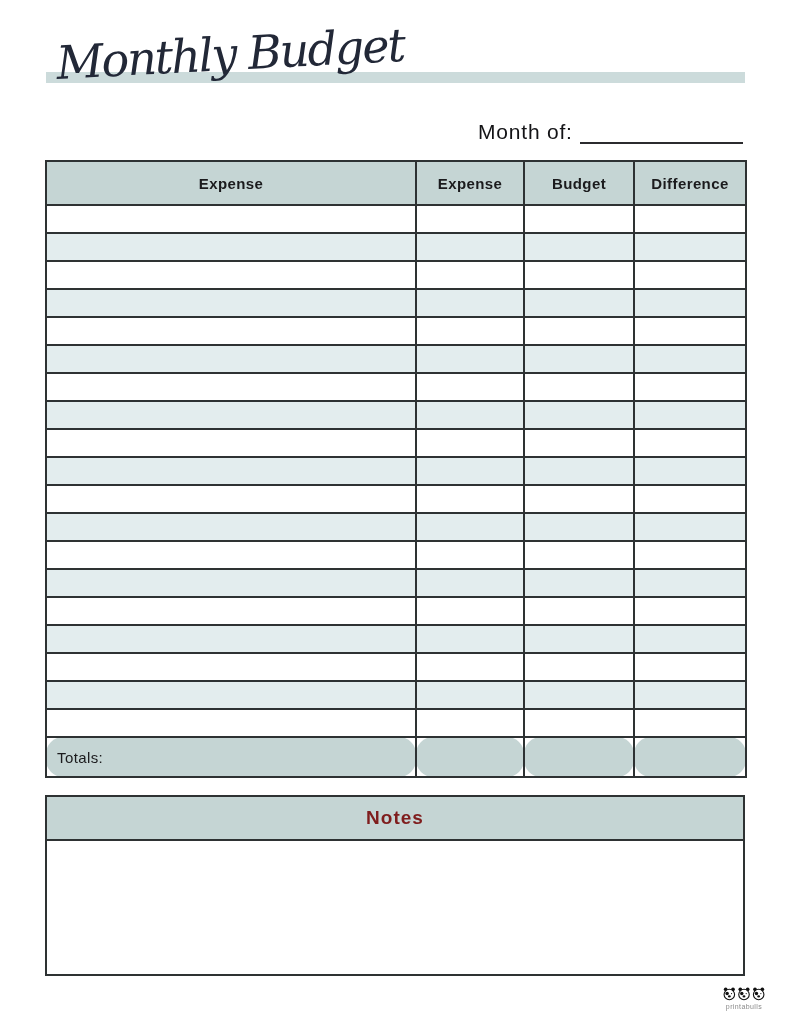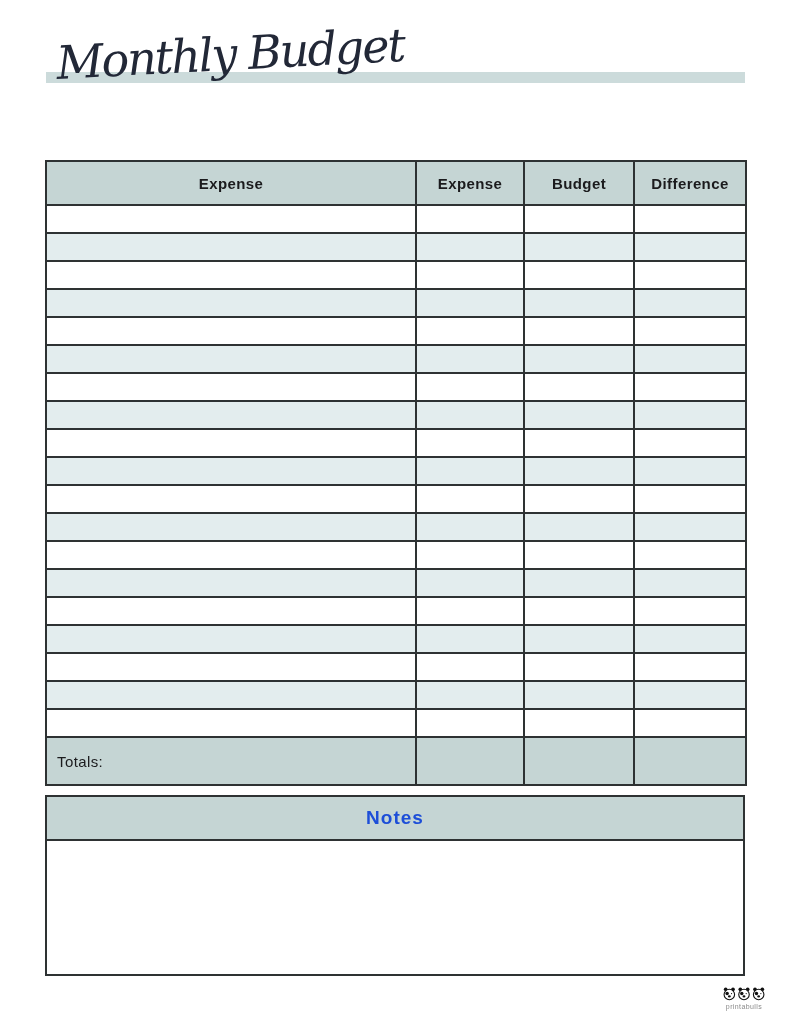--- a/index.html
+++ b/index.html
@@ -51,37 +51,37 @@
   }
   .budget-table thead th{
     height:44px;background:var(--header-bg);
     font-weight:600;letter-spacing:0.4px;color:#1b1b1d;
     text-align:center;
     margin-top:7px;
   }
   .budget-table tbody td{height:28px;background:var(--row-bg);}
   .budget-table tbody tr.alt td{background:var(--alt-row-bg);}
   .budget-table tfoot td{
-    height:48px;background:var(--header-bg);
+    height:40px;background:var(--header-bg);border-radius:17px;
   }
   .totals-label{
     text-align:left;padding-left:10px;
     font-weight:500;letter-spacing:0.4px;color:#1b1b1d;
   }
   
   .notes{
     position:absolute;left:45px;top:795px;width:700px;height:181px;
     border:2px solid var(--border);
     background:#ffffff;
   }
   .notes-header{
     height:44px;background:var(--header-bg);
     border-bottom:2px solid var(--border);
     display:flex;align-items:center;justify-content:center;
-    font-size:19px;font-weight:600;letter-spacing:1px;color:#1d4ed8;
+    font-size:19px;font-weight:600;letter-spacing:1px;color:#7f1d1d;
   }
   .notes-body{height:133px;background:#ffffff;}
   
   .brand{
     position:absolute;left:712px;top:987px;width:64px;
     display:flex;flex-direction:column;align-items:center;
   }
   .brand svg{display:block;}
   .brand-text{
     font-size:7px;color:#8a8a8a;letter-spacing:0.4px;margin-top:1px;
@@ -89,20 +89,24 @@
   }
 </style>
 </head>
 <body>
 
 <div class="page">
 
   <div class="accent-band"></div>
   <h1 class="script-title">Monthly Budget</h1>
 
+  <div class="month-row">
+    <span class="month-label">Month of:</span>
+    <span class="month-line"></span>
+  </div>
 
   <table class="budget-table">
     <colgroup>
       <col style="width:370px">
         <col style="width:108px">
         <col style="width:110px">
         <col style="width:112px">
     </colgroup>
     <thead>
       <tr>

